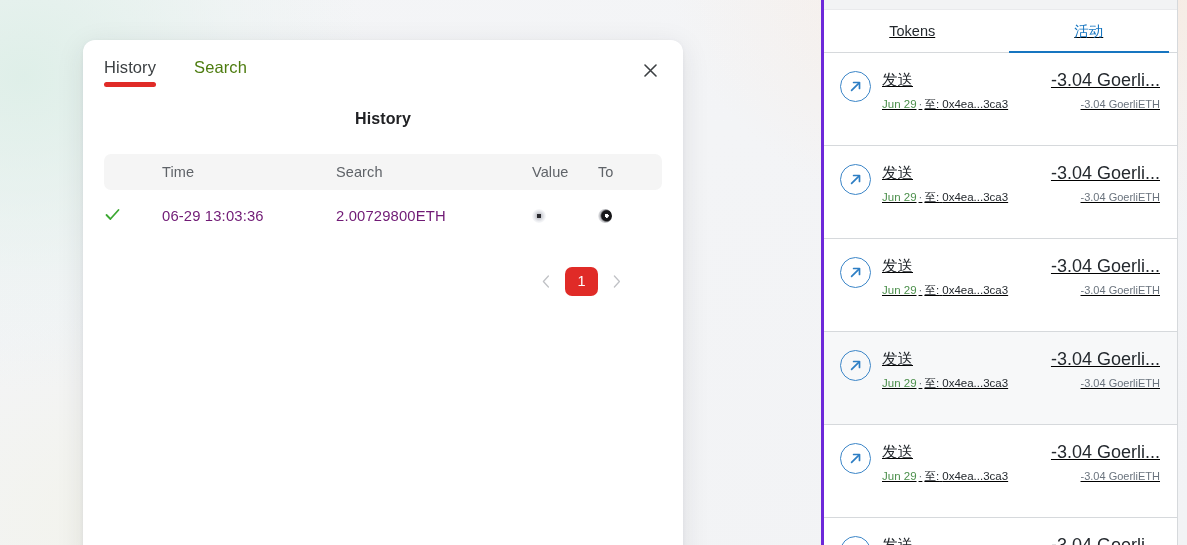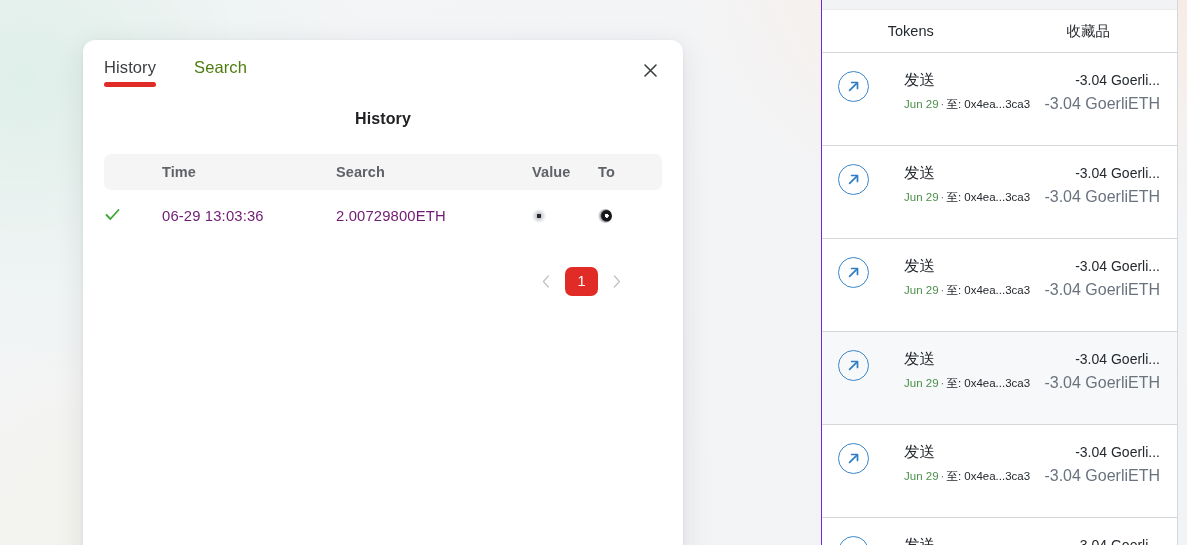--- a/index.html
+++ b/index.html
@@ -87,21 +87,21 @@
     margin-top: 18px;
     letter-spacing: 0.1px;
   }
 
   .table-wrap { padding: 0 21px; margin-top: 26px; }
 
   .tbl { width: 100%; border-collapse: collapse; table-layout: fixed; }
 
   .tbl thead tr { background: #f5f5f5; }
   .tbl thead th {
-    font-weight: bold;
+    font-weight: normal;
     font-size: 14.5px;
     color: #5f6368;
     text-align: left;
     padding: 9px 0 10px 0;
     height: 36px;
     letter-spacing: 0.1px;
   }
   .tbl thead th:first-child { border-radius: 7px 0 0 7px; }
   .tbl thead th:last-child  { border-radius: 0 7px 7px 0; }
 
@@ -168,23 +168,24 @@
   }
 
   
   .ext-panel {
     position: absolute;
     left: 821px;
     top: 0;
     width: 357px;
     height: 545px;
     background: #f97316;
-    border-left: 1px solid #6d28d9;
+    border-left: 3px solid #6d28d9;
     border-right: 1px solid #d6d9dc;
     overflow: hidden;
+    text-decoration: underline;
   }
   .ext-topstrip {
     height: 10px;
     background: #f2f3f4;
     border-bottom: 1px solid #e9eaec;
   }
 
   .ext-tabs {
     display: flex;
     height: 43px;
@@ -230,49 +231,49 @@
     height: 31px;
     border-radius: 50%;
     border: 1px solid #3c86c8;
     display: flex;
     align-items: center;
     justify-content: center;
     margin-top: 2px;
   }
   .act-icon svg { display: block; }
 
-  .act-mid { flex: 1 1 auto; min-width: 0; margin-left: 24px; }
+  .act-mid { flex: 1 1 auto; min-width: 0; }
   .act-title {
     font-size: 15.5px;
     color: #24292e;
     line-height: 22px;
     white-space: nowrap;
   }
   .act-sub {
     font-size: 11.5px;
     color: #6a737d;
     line-height: 18px;
     margin-top: 4px;
     white-space: nowrap;
   }
   .act-date { color: #4b8f4b; text-align: right; }
   .act-sep  { color: #6a737d; margin: 0 2px; }
   .act-to   { color: #24292e; }
   .act-addr { color: #24292e; }
 
   .act-right { flex: none; text-align: right; }
   .act-amount {
-    font-size: 14px;
+    font-size: 18px;
     color: #24292e;
     line-height: 22px;
     white-space: nowrap;
     margin-left: 10px;
   }
   .act-amount-sub {
-    font-size: 16px;
+    font-size: 11px;
     color: #6a737d;
     line-height: 18px;
     margin-top: 4px;
     white-space: nowrap;
   }
 </style>
 </head>
 <body>
 
 <div class="modal">
@@ -351,22 +352,22 @@
 </div>
 
 <div class="ext-panel">
 
   <div class="ext-topstrip"></div>
 
   <div class="ext-tabs">
     <div class="ext-tab">
       <span>Tokens</span>
     </div>
-    <div class="ext-tab">
-      <span>收藏品</span>
+    <div class="ext-tab active">
+      <span>活动</span>
     </div>
   </div>
 
   <div class="activity-list">
 
     <div class="activity-row">
       <div class="act-icon">
         <svg width="15" height="15" viewBox="0 0 15 15" aria-hidden="true">
           <path d="M3.6 11.4 L11.2 3.8" stroke="#2d7ec4" stroke-width="1.7" stroke-linecap="round"></path>
           <path d="M5.6 3.5 L11.5 3.5 L11.5 9.4" stroke="#2d7ec4" stroke-width="1.7" fill="none" stroke-linecap="round" stroke-linejoin="round"></path>

